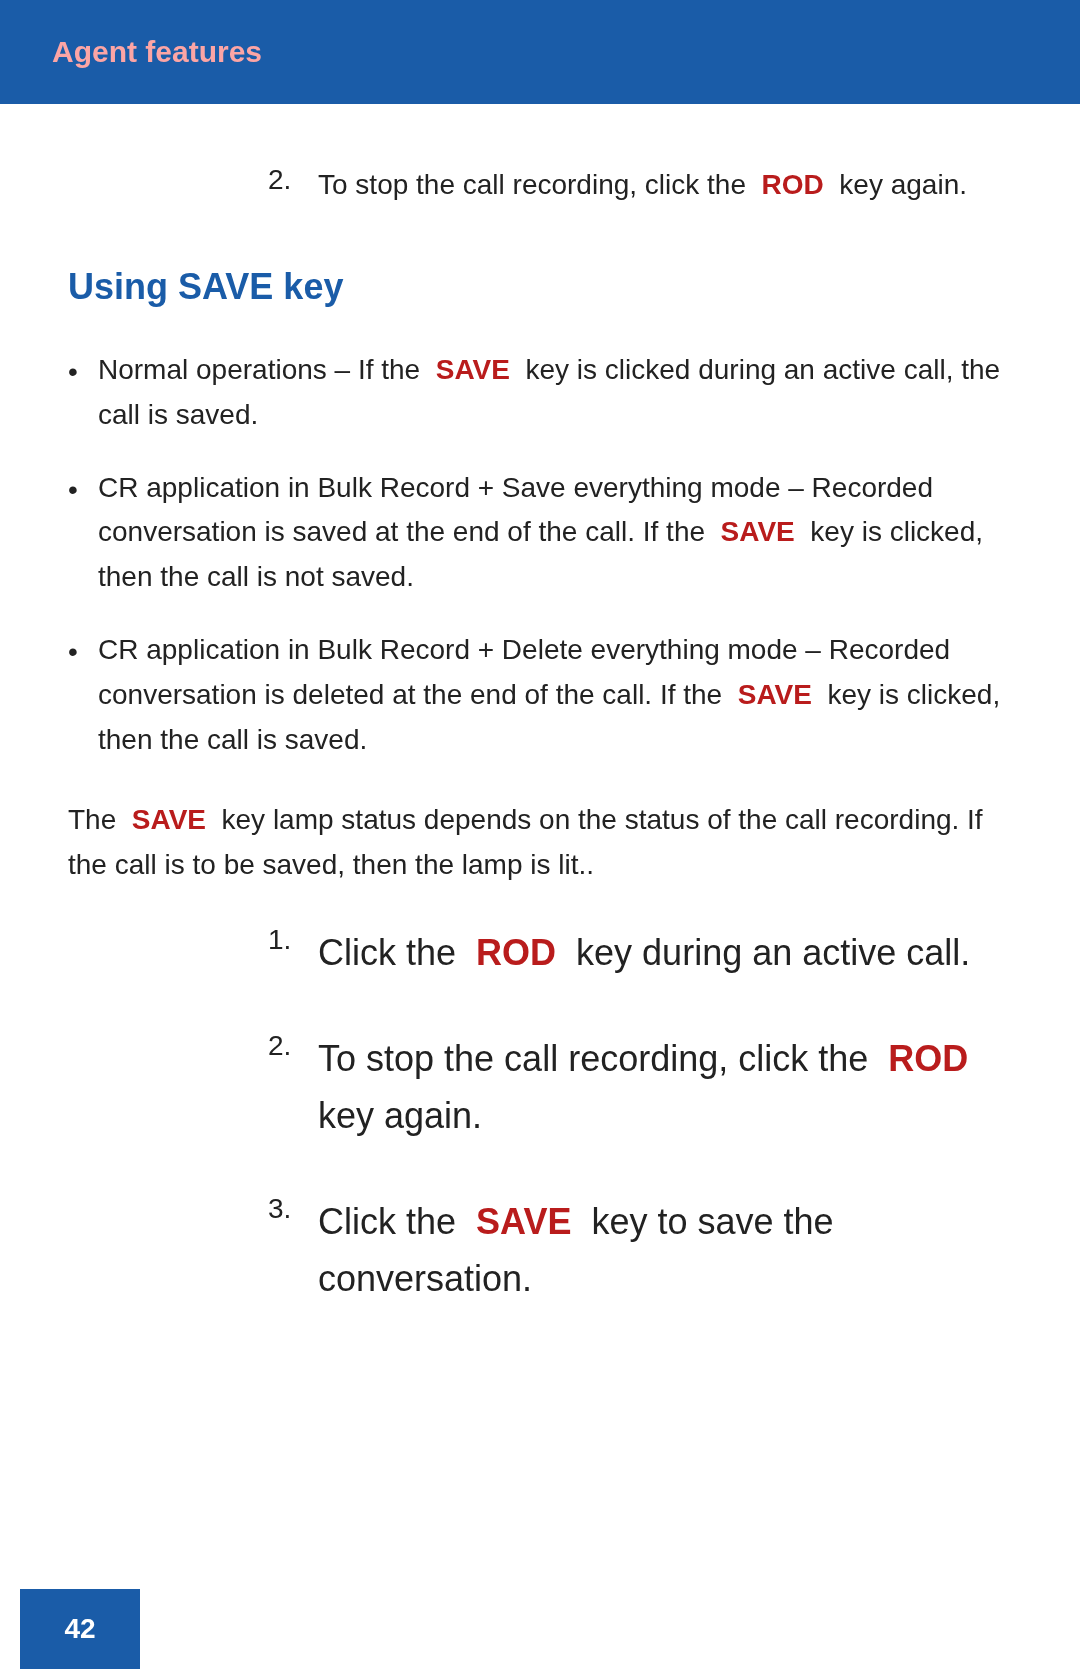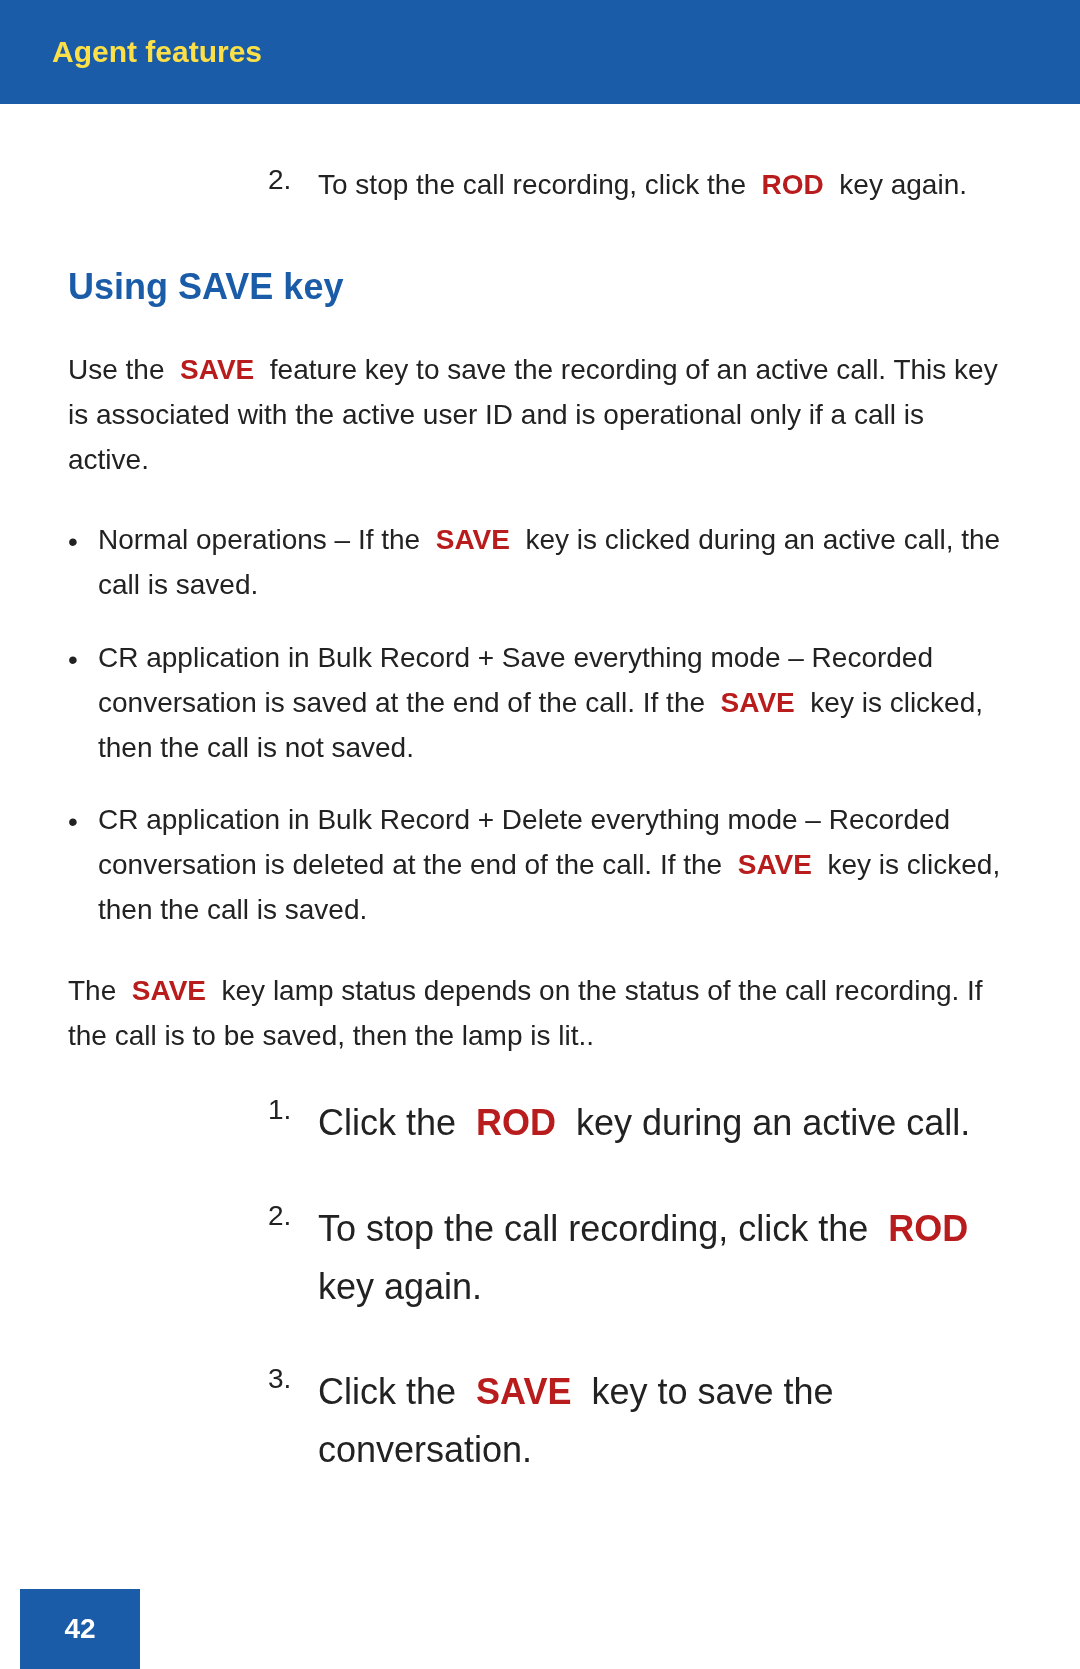--- a/index.html
+++ b/index.html
@@ -21,21 +21,21 @@
     .header-bar {
       background-color: #1a5ca8;
       width: 100%;
       height: 104px;
       display: flex;
       align-items: center;
       padding-left: 52px;
     }
 
     .header-title {
-      color: #fde047;
+      color: #fca5a5;
       font-size: 30px;
       font-weight: bold;
     }
 
     .content {
       padding: 60px 68px 100px 68px;
     }
 
     .step-item-top {
       display: flex;
@@ -153,25 +153,20 @@
     <span class="step-number">2.</span>
     <span class="step-text">
       <span>To stop the call recording, click the</span>
       &nbsp;<span class="highlight-blue">ROD</span>&nbsp;
       <span>key again.</span>
     </span>
   </div>
 
   <h2 class="section-title">Using SAVE key</h2>
 
-  <p class="body-para">
-    <span>Use the</span>
-    &nbsp;<span class="highlight-blue">SAVE</span>&nbsp;
-    <span>feature key to save the recording of an active call. This key is associated with the active user ID and is operational only if a call is active.</span>
-  </p>
 
 
   <ul class="bullet-list">
     <li>
       <span class="bullet-dot">•</span>
       <span class="bullet-content">
         <span>Normal operations – If the</span>
         &nbsp;<span class="highlight-blue">SAVE</span>&nbsp;
         <span>key is clicked during an active call, the call is saved.</span>
       </span>

